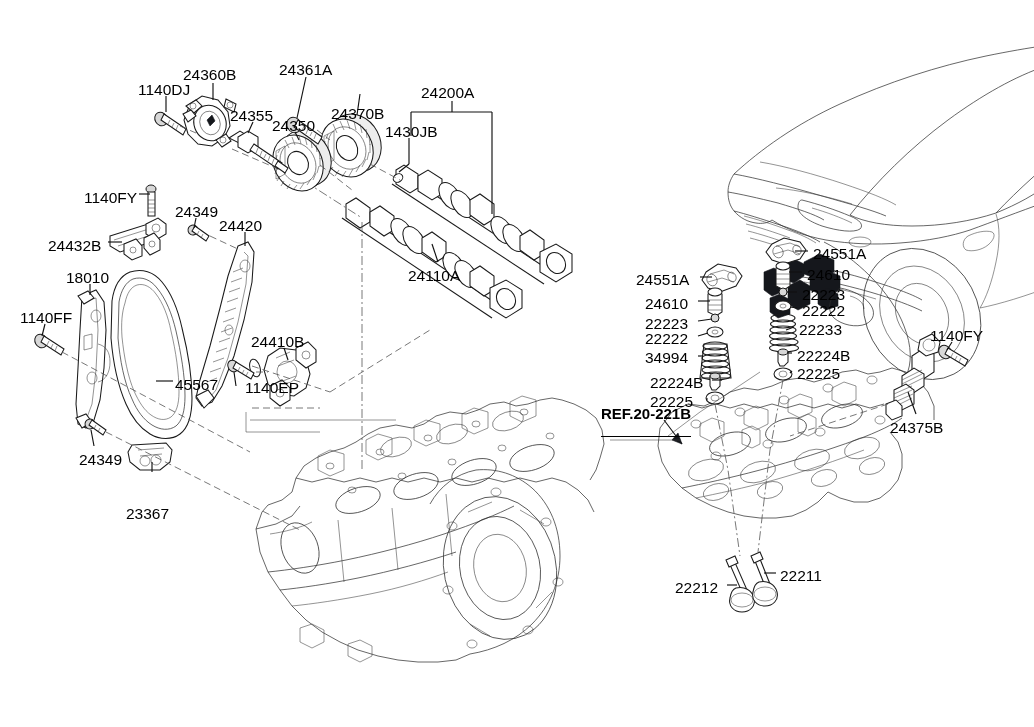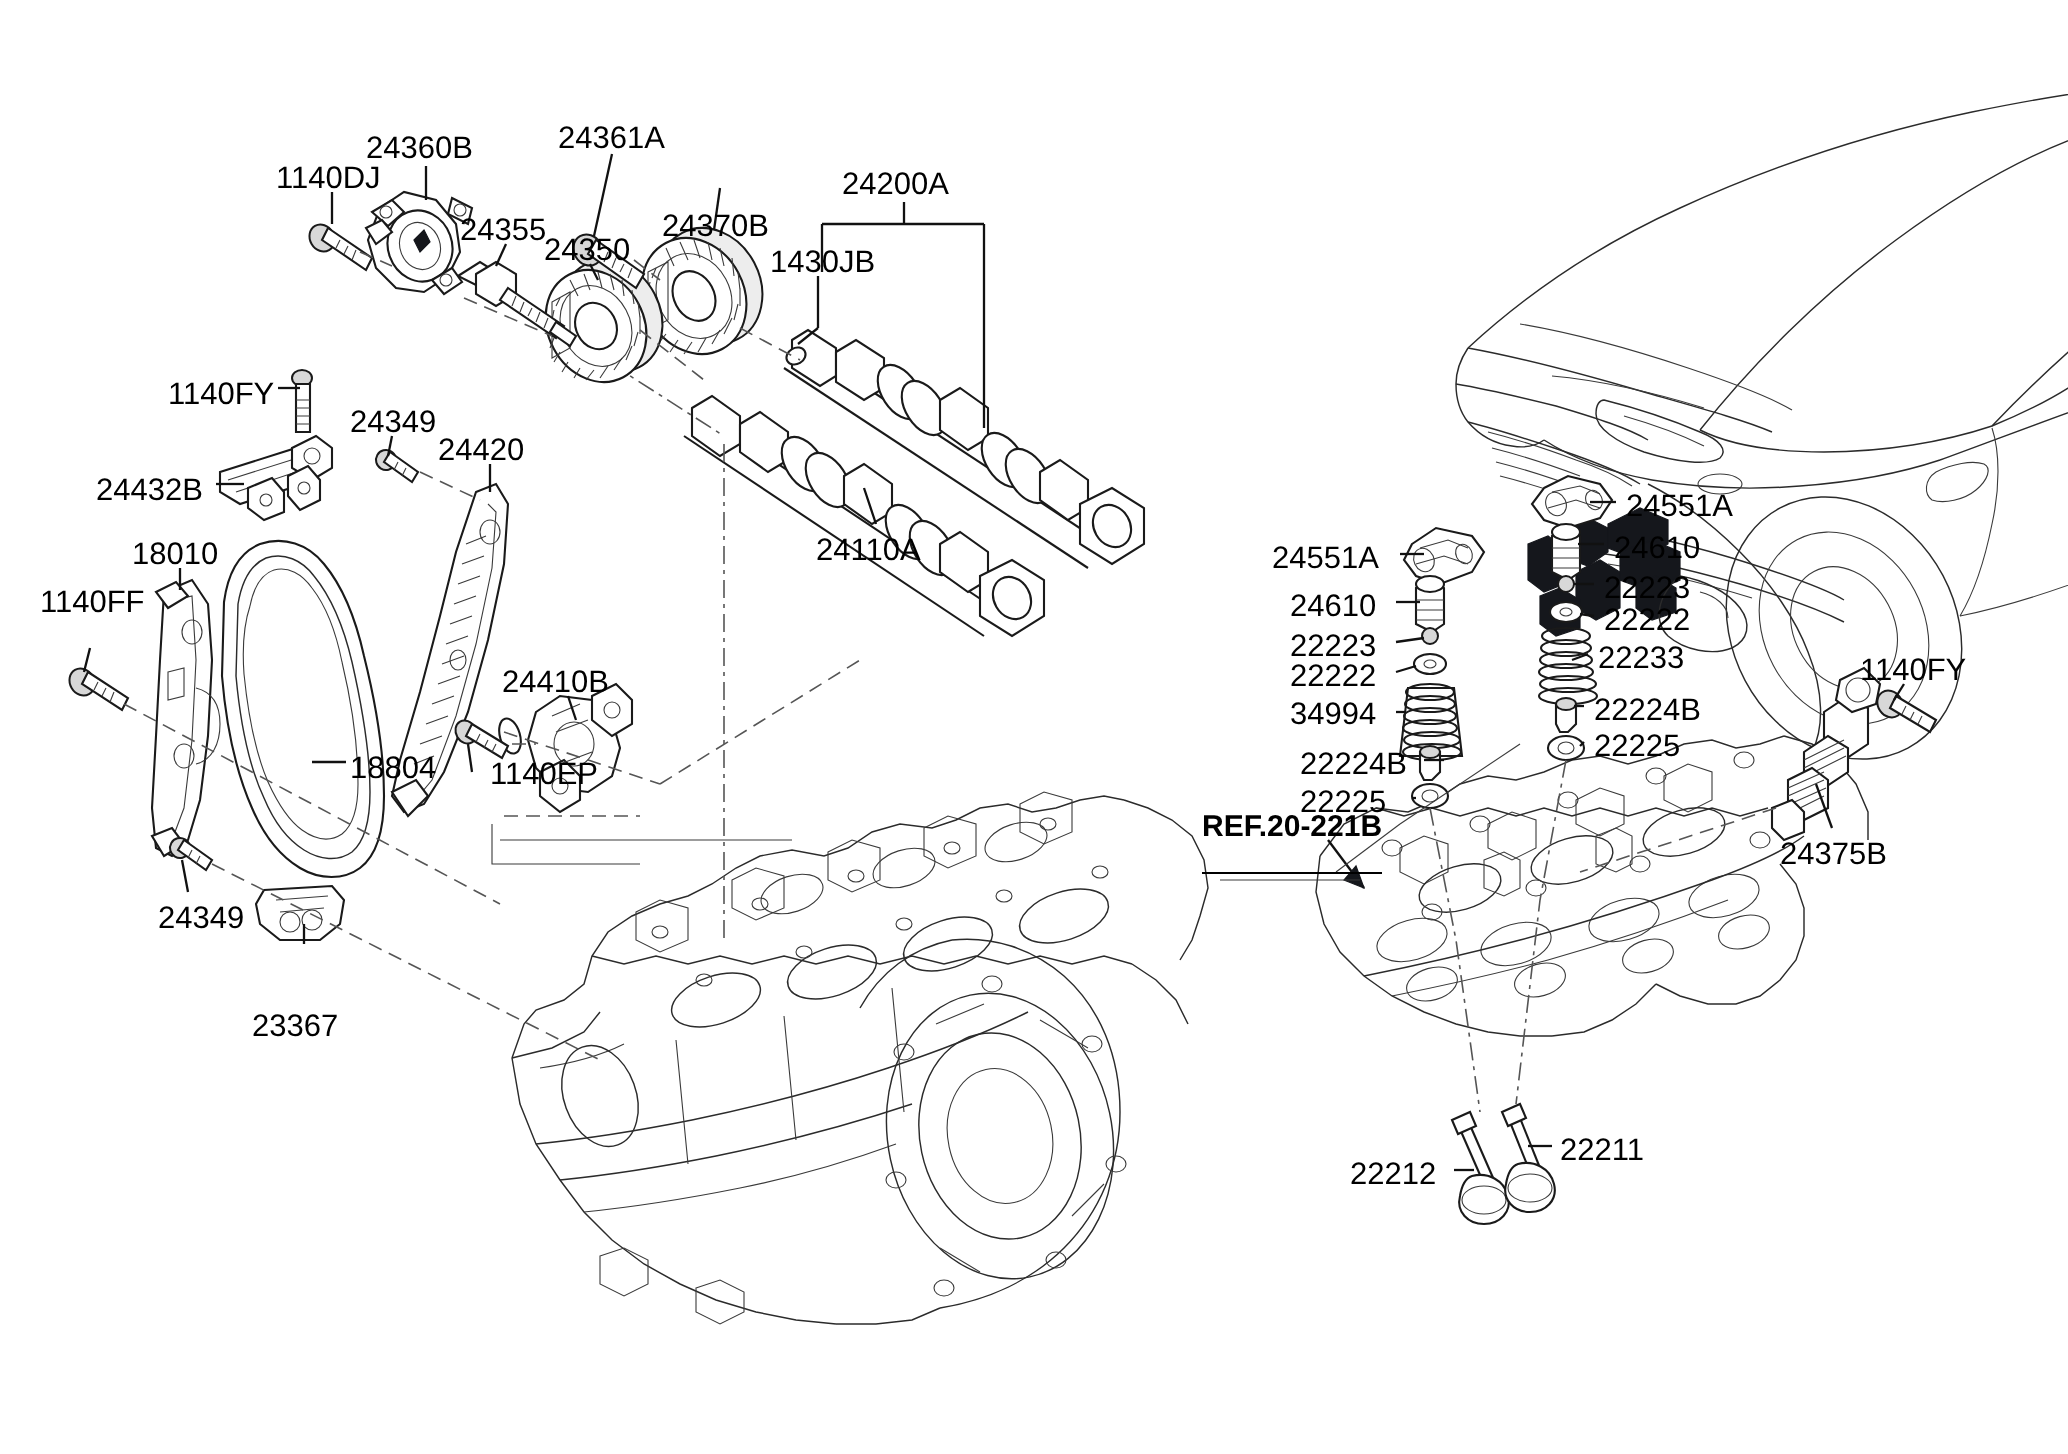--- a/index.html
+++ b/index.html
@@ -749,23 +749,23 @@
       <div class="part-label" style="left: 421px; top: 85px;">24200A</div>
       <div class="part-label" style="left: 230px; top: 108px; text-align: center;">24355</div>
       <div class="part-label" style="left: 272px; top: 118px;">24350</div>
       <div class="part-label" style="left: 385px; top: 124px;">1430JB</div>
       <div class="part-label" style="left: 84px; top: 190px;">1140FY</div>
       <div class="part-label" style="left: 175px; top: 204px;">24349</div>
       <div class="part-label" style="left: 219px; top: 218px;">24420</div>
       <div class="part-label" style="left: 48px; top: 238px;">24432B</div>
       <div class="part-label" style="left: 66px; top: 270px;">18010</div>
       <div class="part-label" style="left: 408px; top: 268px;">24110A</div>
-      <div class="part-label" style="left: 20px; top: 294px;">1140FF</div>
+      <div class="part-label" style="left: 20px; top: 310px;">1140FF</div>
       <div class="part-label" style="left: 251px; top: 334px;">24410B</div>
-      <div class="part-label" style="left: 175px; top: 377px;">18804</div>
+      <div class="part-label" style="left: 175px; top: 377px;">45567</div>
       <div class="part-label" style="left: 209px; top: 380px; margin-left: 36px;">1140EP</div>
       <div class="part-label" style="left: 79px; top: 452px;">24349</div>
       <div class="part-label" style="left: 126px; top: 478px; margin-top: 28px;">23367</div>
       <div class="part-label" style="left: 813px; top: 246px;">24551A</div>
       <div class="part-label" style="left: 807px; top: 267px;">24610</div>
       <div class="part-label" style="left: 636px; top: 272px;">24551A</div>
       <div class="part-label" style="left: 802px; top: 287px;">22223</div>
       <div class="part-label" style="left: 645px; top: 296px;">24610</div>
       <div class="part-label" style="left: 802px; top: 303px;">22222</div>
       <div class="part-label" style="left: 645px; top: 316px;">22223</div>

